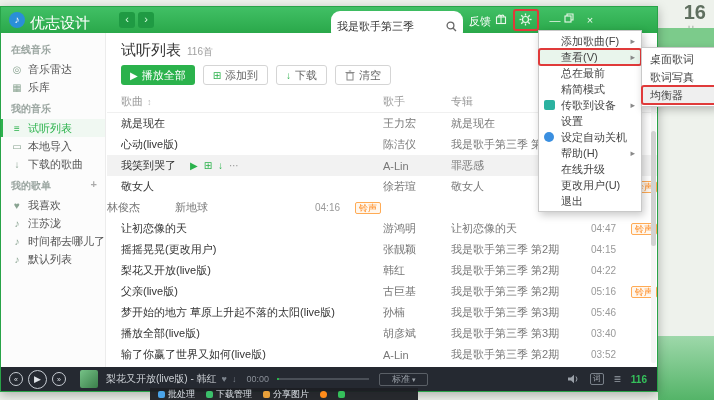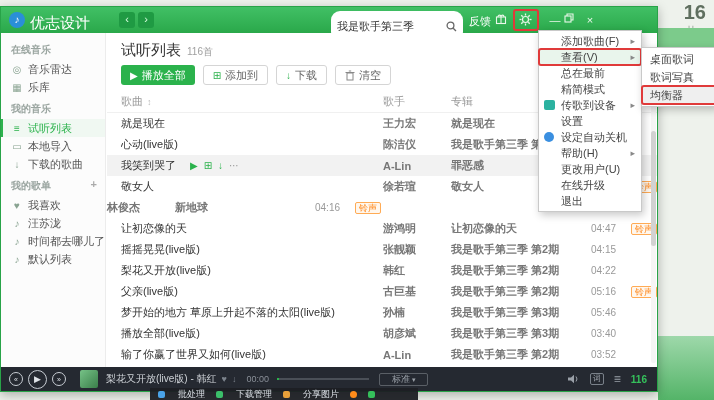--- a/index.html
+++ b/index.html
@@ -64,21 +64,21 @@
   .c-artist{flex:0 0 68px;}
   .c-album{flex:0 0 140px;white-space:nowrap;overflow:hidden;}
   .c-dur{flex:0 0 40px;}
   .c-badge{flex:1;}
   .sort{color:#bbb;font-size:9px;}
 
   .row{display:flex;height:21px;align-items:center;font-size:11px;color:#333;}
   .row.selected{background:#f2f2f2;}
   .row .c-song{white-space:nowrap;}
   .row .song-t{overflow:hidden;text-overflow:ellipsis;}
-  .row .c-artist,.row .c-album{color:#777;font-weight:bold;}
+  .row .c-artist,.row .c-album{color:#777;}
   .row .c-dur{color:#999;font-size:10px;}
   .acts{display:flex;gap:6px;margin-left:10px;color:#2bb24c;font-size:10px;flex:0 0 auto;}
   .badge{display:inline-block;font-size:9px;color:#ff8c22;border:1px solid #ffab55;
     background:#fff7ee;border-radius:2px;padding:0 3px;height:12px;line-height:11px;}
   .scroll{position:absolute;right:1px;top:58px;bottom:4px;width:5px;background:#f5f5f5;border-radius:3px;}
   .scroll .thumb{position:absolute;top:40px;height:115px;width:5px;background:#d2d2d2;border-radius:3px;}
 
   
   .player{position:absolute;left:0;bottom:0;width:100%;height:24px;background:#252931;
     display:flex;align-items:center;}
@@ -97,21 +97,21 @@
     line-height:11px;margin-left:10px;border-radius:2px;display:flex;align-items:center;gap:2px;}
   .pright{margin-left:auto;display:flex;align-items:center;gap:10px;margin-right:10px;color:#9aa0a8;}
   .lyr{border:1px solid #7a818a;border-radius:2px;font-size:8px;padding:0 2px;line-height:10px;}
   .qcount{color:#35c05b;font-size:10px;font-weight:bold;}
   .plist{font-size:12px;}
 
   
   .taskbar{position:absolute;left:150px;top:388px;width:268px;height:12px;
     background:rgba(28,31,36,.95);display:flex;align-items:center;gap:11px;
     padding:0 8px;font-size:9px;color:#dde2e8;}
-  .ti{display:flex;gap:13px;align-items:center;white-space:nowrap;}
+  .ti{display:flex;gap:3px;align-items:center;white-space:nowrap;}
   .dot{width:7px;height:7px;border-radius:2px;flex:0 0 auto;}
 
   
   .menu{position:absolute;left:538px;top:30px;width:104px;background:#fff;
     border:1px solid #c9c9c9;box-shadow:2px 3px 8px rgba(0,0,0,.22);z-index:40;padding:2px 0;}
   .mi{height:16px;display:flex;align-items:center;font-size:11px;color:#444;
     padding:0 6px 0 22px;position:relative;white-space:nowrap;}
   .mi .arr{margin-left:auto;color:#888;font-size:9px;}
   .mi.hl{background:#e9f5ec;}
   .redbox{position:absolute;left:-1px;right:-1px;top:-1px;bottom:-1px;
@@ -331,21 +331,21 @@
         <div class="c-song">
             <span class="song-t">让初恋像的天</span>
           </div>
         <div class="c-artist">游鸿明</div>
         <div class="c-album">让初恋像的天</div>
         <div class="c-dur">04:47</div>
         <div class="c-badge"><span class="badge">铃声</span></div>
       </div>
       <div class="row">
         <div class="c-song">
-            <span class="song-t">摇摇晃晃(live版)</span>
+            <span class="song-t">摇摇晃晃(更改用户)</span>
           </div>
         <div class="c-artist">张靓颖</div>
         <div class="c-album">我是歌手第三季 第2期</div>
         <div class="c-dur">04:15</div>
         <div class="c-badge"></div>
       </div>
       <div class="row">
         <div class="c-song">
             <span class="song-t">梨花又开放(live版)</span>
           </div>
@@ -471,24 +471,24 @@
   </div>
   <div class="mi">
     <span class="micon power"></span>
     <span>设定自动关机</span>
   </div>
   <div class="mi">
     <span>帮助(H)</span>
     <span class="arr">▸</span>
   </div>
   <div class="mi">
+    <span>在线升级</span>
+  </div>
+  <div class="mi">
     <span>更改用户(U)</span>
-  </div>
-  <div class="mi">
-    <span>在线升级</span>
   </div>
   <div class="mi">
     <span>退出</span>
   </div>
 </div>
 
 <div class="submenu">
   <div class="smi">
     <span>桌面歌词</span>
   </div>

